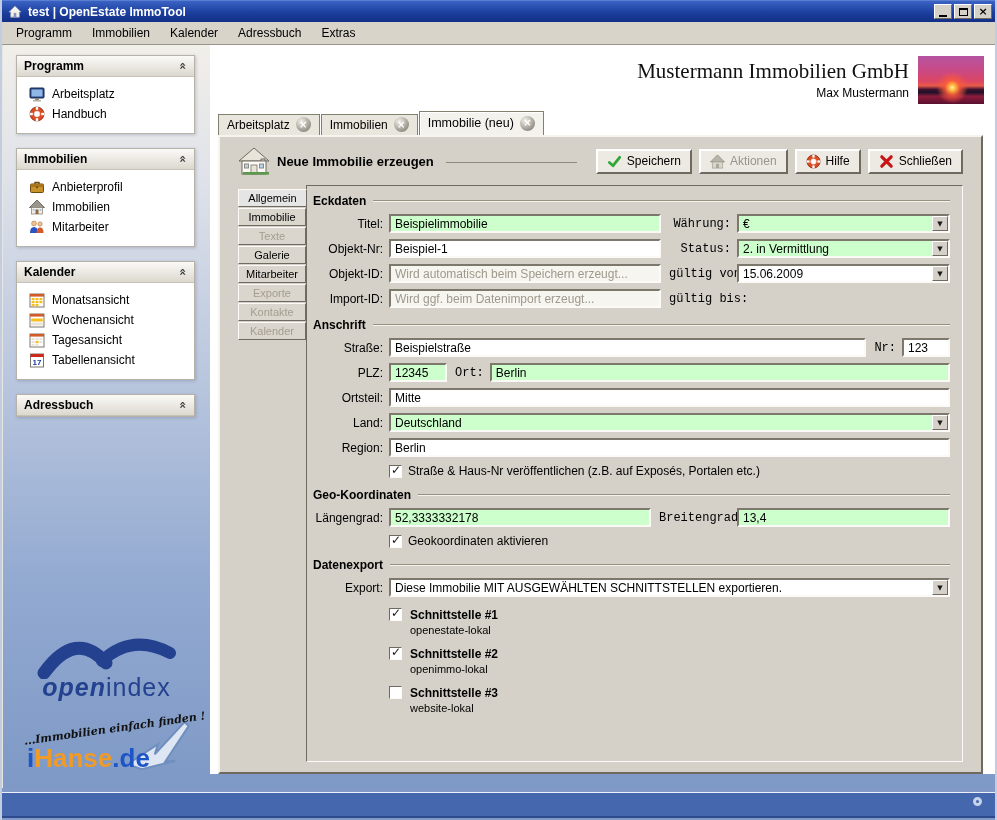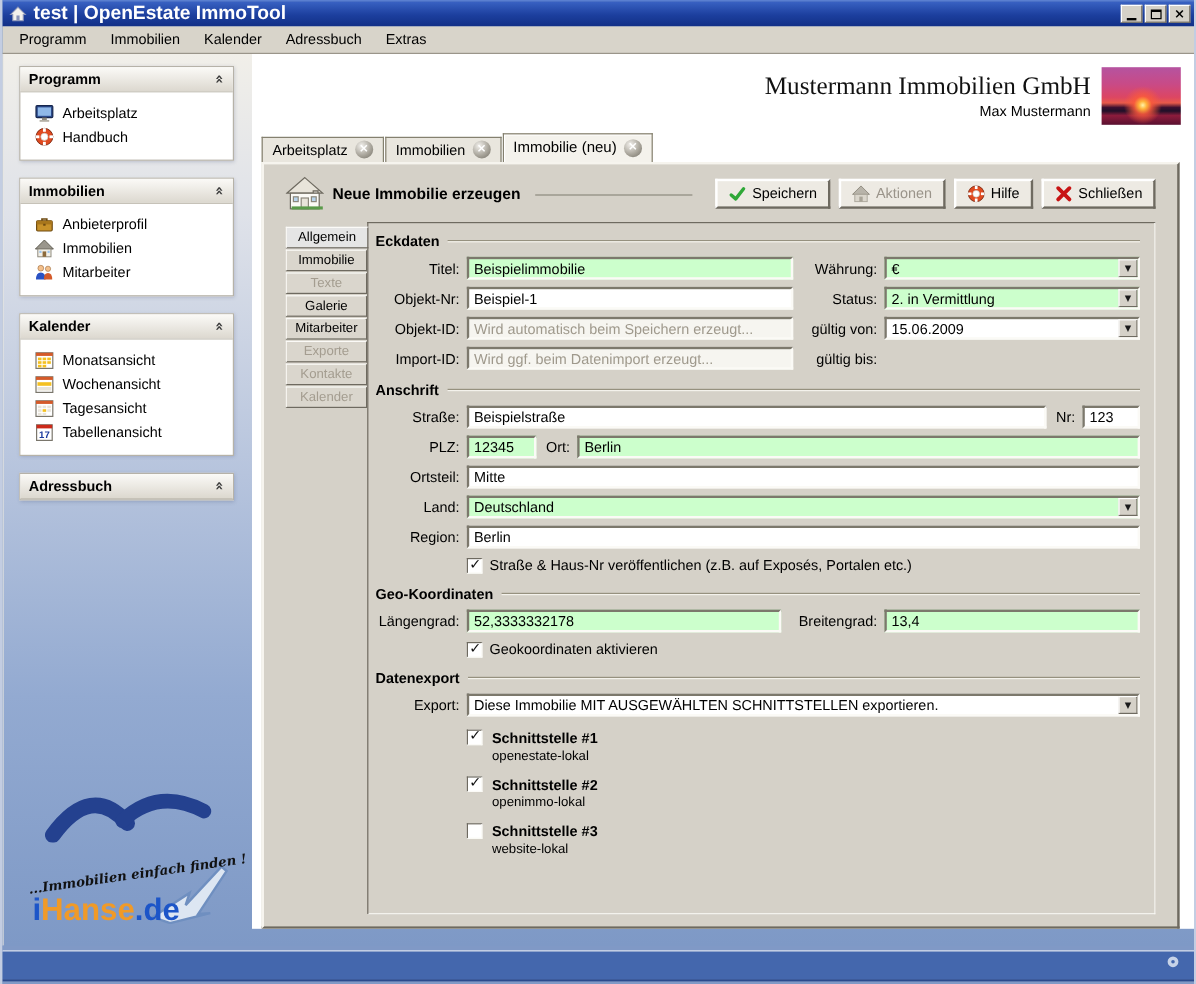--- a/index.html
+++ b/index.html
@@ -3,21 +3,21 @@
 <meta charset="utf-8">
 <style>
   * { margin:0; padding:0; box-sizing:border-box; }
   html,body { width:997px; height:820px; }
   body { font-family:"Liberation Sans", sans-serif; font-size:12px; color:#000; background:#7e99c6; }
   .window { width:997px; height:820px; display:flex; flex-direction:column; border-left:2px solid #c3cde2; border-right:2px solid #c3cde2; overflow:hidden; }
 
   
   .titlebar { height:22px; background:linear-gradient(to bottom,#3a63c4 0%,#1c3f9e 55%,#122f86 100%); display:flex; align-items:center; padding:0 3px 0 5px; flex:none; border-top:1px solid #5a7fd0; }
   .titlebar .app-icon { width:16px; height:14px; margin-right:5px; flex:none; }
-  .titlebar .title { color:#fff; font-weight:bold; font-size:16px; flex:1; white-space:nowrap; }
+  .titlebar .title { color:#fff; font-weight:bold; font-size:12px; flex:1; white-space:nowrap; }
   .win-controls { display:flex; gap:2px; }
   .win-btn { width:18px; height:15px; background:#d5d1c8; border:1px solid; border-color:#fff #6e6a60 #6e6a60 #fff; display:flex; align-items:center; justify-content:center; font-size:10px; font-weight:bold; color:#000; }
   .glyph-min { width:8px; height:2px; background:#000; margin-top:8px; }
   .glyph-max { width:9px; height:8px; border:1px solid #000; border-top:2px solid #000; }
   .glyph-close { font-size:11px; line-height:11px; font-family:"DejaVu Sans",sans-serif; }
 
   
   .menubar { height:23px; background:#d8d4ca; border-bottom:1px solid #9a958a; display:flex; align-items:center; padding-left:4px; flex:none; }
   .menu-item { padding:3px 10px; cursor:default; }
 
@@ -78,21 +78,21 @@
   .stab.disabled { color:#a49d90; }
   .form { flex:1; border:1px solid; border-color:#6e6a60 #fbfaf7 #fbfaf7 #6e6a60; background:#d5d1c8; padding:4px 12px 8px 6px; overflow:hidden; }
 
   .sec { display:flex; align-items:center; margin:10px 0 4px; }
   .sec:first-child { margin-top:4px; }
   .sec .sec-title { font-weight:bold; font-size:12px; white-space:nowrap; }
   .sec .line { flex:1; height:2px; border-top:1px solid #96917f; border-bottom:1px solid #f4f2ec; margin-left:7px; }
 
   .frow { display:flex; align-items:center; margin:6px 0; }
   .lbl { width:70px; text-align:right; margin-right:6px; flex:none; white-space:nowrap; font-size:12px; }
-  .rlbl { width:62px; text-align:right; margin:0 6px 0 8px; flex:none; white-space:nowrap; font-size:12px; }
+  .rlbl { width:62px; text-align:right; margin:0 6px 0 8px; flex:none; white-space:nowrap; font-size:12px;font-family:Liberation Mono, monospace; }
   .fld { height:19px; border:2px solid; border-color:#7c786c #fbfaf6 #fbfaf6 #7c786c; background:#fff; padding:1px 4px; font-size:12px; line-height:14px; white-space:nowrap; overflow:hidden; }
   .green { background:#ccffcc; }
   .dis { background:#f6f5f0; color:#9f998c; }
   .w272 { width:272px; flex:none; }
   .grow { flex:1; }
   .dd { position:relative; padding-right:20px; }
   .dd .arrow { position:absolute; right:0; top:0; bottom:0; width:16px; background:#d5d1c8; border:1px solid; border-color:#fff #6e6a60 #6e6a60 #fff; display:flex; align-items:center; justify-content:center; cursor:default; }
   .dd .arrow::after { content:"▼"; font-size:7px; color:#1a1a1a; font-family:"DejaVu Sans",sans-serif; }
 
   .cbrow { display:flex; align-items:center; gap:6px; margin:7px 0 4px 76px; }
@@ -346,20 +346,21 @@
           <span>Adressbuch</span>
           <span class="chev">«</span>
         </div>
       </div>
 
       <div class="logos">
         <svg class="bird" width="150" height="52" viewBox="0 0 150 52">
           <path d="M12 46 Q44 2 74 36" fill="none" stroke="#24418f" stroke-width="13" stroke-linecap="round"></path>
           <path d="M70 34 Q100 6 138 26" fill="none" stroke="#24418f" stroke-width="12" stroke-linecap="round"></path>
         </svg>
+        <div class="oi-text"><span class="open">open</span><span>index</span></div>
         <div class="ihanse">
           <svg class="arrow-svg" width="70" height="52" viewBox="0 0 70 52">
             <polygon points="2,44 34,26 30,36 62,6 66,10 40,44 50,44 16,50" fill="#dde6f2" stroke="#6f8fc0" stroke-width="2" transform="rotate(-4 35 26)"></polygon>
           </svg>
           <div class="slogan">...Immobilien einfach finden !</div>
           <div class="brand"><span class="c-i">i</span><span class="c-h">Hanse</span><span class="c-d">.de</span></div>
         </div>
       </div>
     </div>
 

